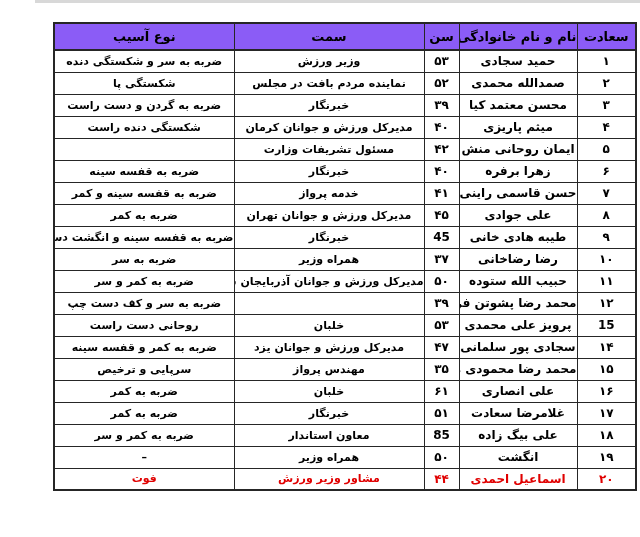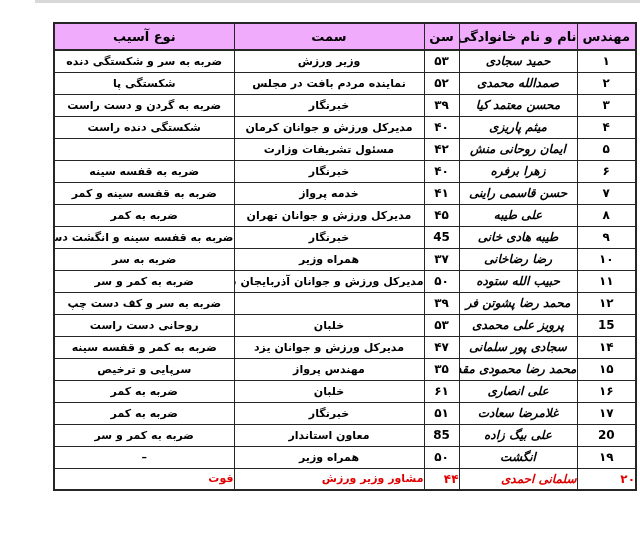--- a/index.html
+++ b/index.html
@@ -37,51 +37,51 @@
   .injury-table th, .injury-table td {
     border: 1px solid #262626;
     text-align: center;
     vertical-align: middle;
     font-weight: bold;
     color: #000000;
     overflow: hidden;
     white-space: nowrap;
   }
   .injury-table thead th {
-    background: #f0abfc;
+    background: #8b5cf6;
     height: 27px;
     font-size: 13px;
     border-bottom: 2px solid #262626;
   }
   .injury-table tbody td {
     height: 22px;
     font-size: 11.5px;
   }
-  .injury-table td.cell-name { font-size: 12px; font-style: italic; }
+  .injury-table td.cell-name { font-size: 12px; }
   .injury-table td.cell-age, .injury-table td.cell-no { font-size: 12px; }
   .injury-table td.cell-position, .injury-table td.cell-injury { font-size: 11px; }
-  .injury-table tr.highlight td { color: #e00000; text-align: right; }
+  .injury-table tr.highlight td { color: #e00000; }
 </style>
 </head>
 <body>
 
 <div class="screen">
   <div class="top-strip"></div>
 
   <table class="injury-table">
     <colgroup>
       <col style="width:59px">
       <col style="width:118px">
       <col style="width:35px">
       <col style="width:190px">
       <col style="width:180px">
     </colgroup>
     <thead>
       <tr>
-        <th>مهندس</th>
+        <th>سعادت</th>
         <th>نام و نام خانوادگی</th>
         <th>سن</th>
         <th>سمت</th>
         <th>نوع آسیب</th>
       </tr>
     </thead>
     <tbody id="table-body">
         <tr>
           <td class="cell-no">۱</td>
           <td class="cell-name">حمید سجادی</td>
@@ -126,21 +126,21 @@
         </tr>
         <tr>
           <td class="cell-no">۷</td>
           <td class="cell-name">حسن قاسمی راینی</td>
           <td class="cell-age">۴۱</td>
           <td class="cell-position">خدمه پرواز</td>
           <td class="cell-injury">ضربه به قفسه سینه و کمر</td>
         </tr>
         <tr>
           <td class="cell-no">۸</td>
-          <td class="cell-name">علی طیبه</td>
+          <td class="cell-name">علی جوادی</td>
           <td class="cell-age">۴۵</td>
           <td class="cell-position">مدیرکل ورزش و جوانان تهران</td>
           <td class="cell-injury">ضربه به کمر</td>
         </tr>
         <tr>
           <td class="cell-no">۹</td>
           <td class="cell-name">طیبه هادی خانی</td>
           <td class="cell-age">45</td>
           <td class="cell-position">خبرنگار</td>
           <td class="cell-injury">ضربه به قفسه سینه و انگشت دست چپ</td>
@@ -195,35 +195,35 @@
           <td class="cell-injury">ضربه به کمر</td>
         </tr>
         <tr>
           <td class="cell-no">۱۷</td>
           <td class="cell-name">غلامرضا سعادت</td>
           <td class="cell-age">۵۱</td>
           <td class="cell-position">خبرنگار</td>
           <td class="cell-injury">ضربه به کمر</td>
         </tr>
         <tr>
-          <td class="cell-no">20</td>
+          <td class="cell-no">۱۸</td>
           <td class="cell-name">علی بیگ زاده</td>
           <td class="cell-age">85</td>
           <td class="cell-position">معاون استاندار</td>
           <td class="cell-injury">ضربه به کمر و سر</td>
         </tr>
         <tr>
           <td class="cell-no">۱۹</td>
           <td class="cell-name">انگشت</td>
           <td class="cell-age">۵۰</td>
           <td class="cell-position">همراه وزیر</td>
           <td class="cell-injury">–</td>
         </tr>
         <tr class="highlight">
           <td class="cell-no">۲۰</td>
-          <td class="cell-name">سلمانی احمدی</td>
+          <td class="cell-name">اسماعیل احمدی</td>
           <td class="cell-age">۴۴</td>
           <td class="cell-position">مشاور وزیر ورزش</td>
           <td class="cell-injury">فوت</td>
         </tr>
       </tbody>
   </table>
 </div>
 
 </body></html>

